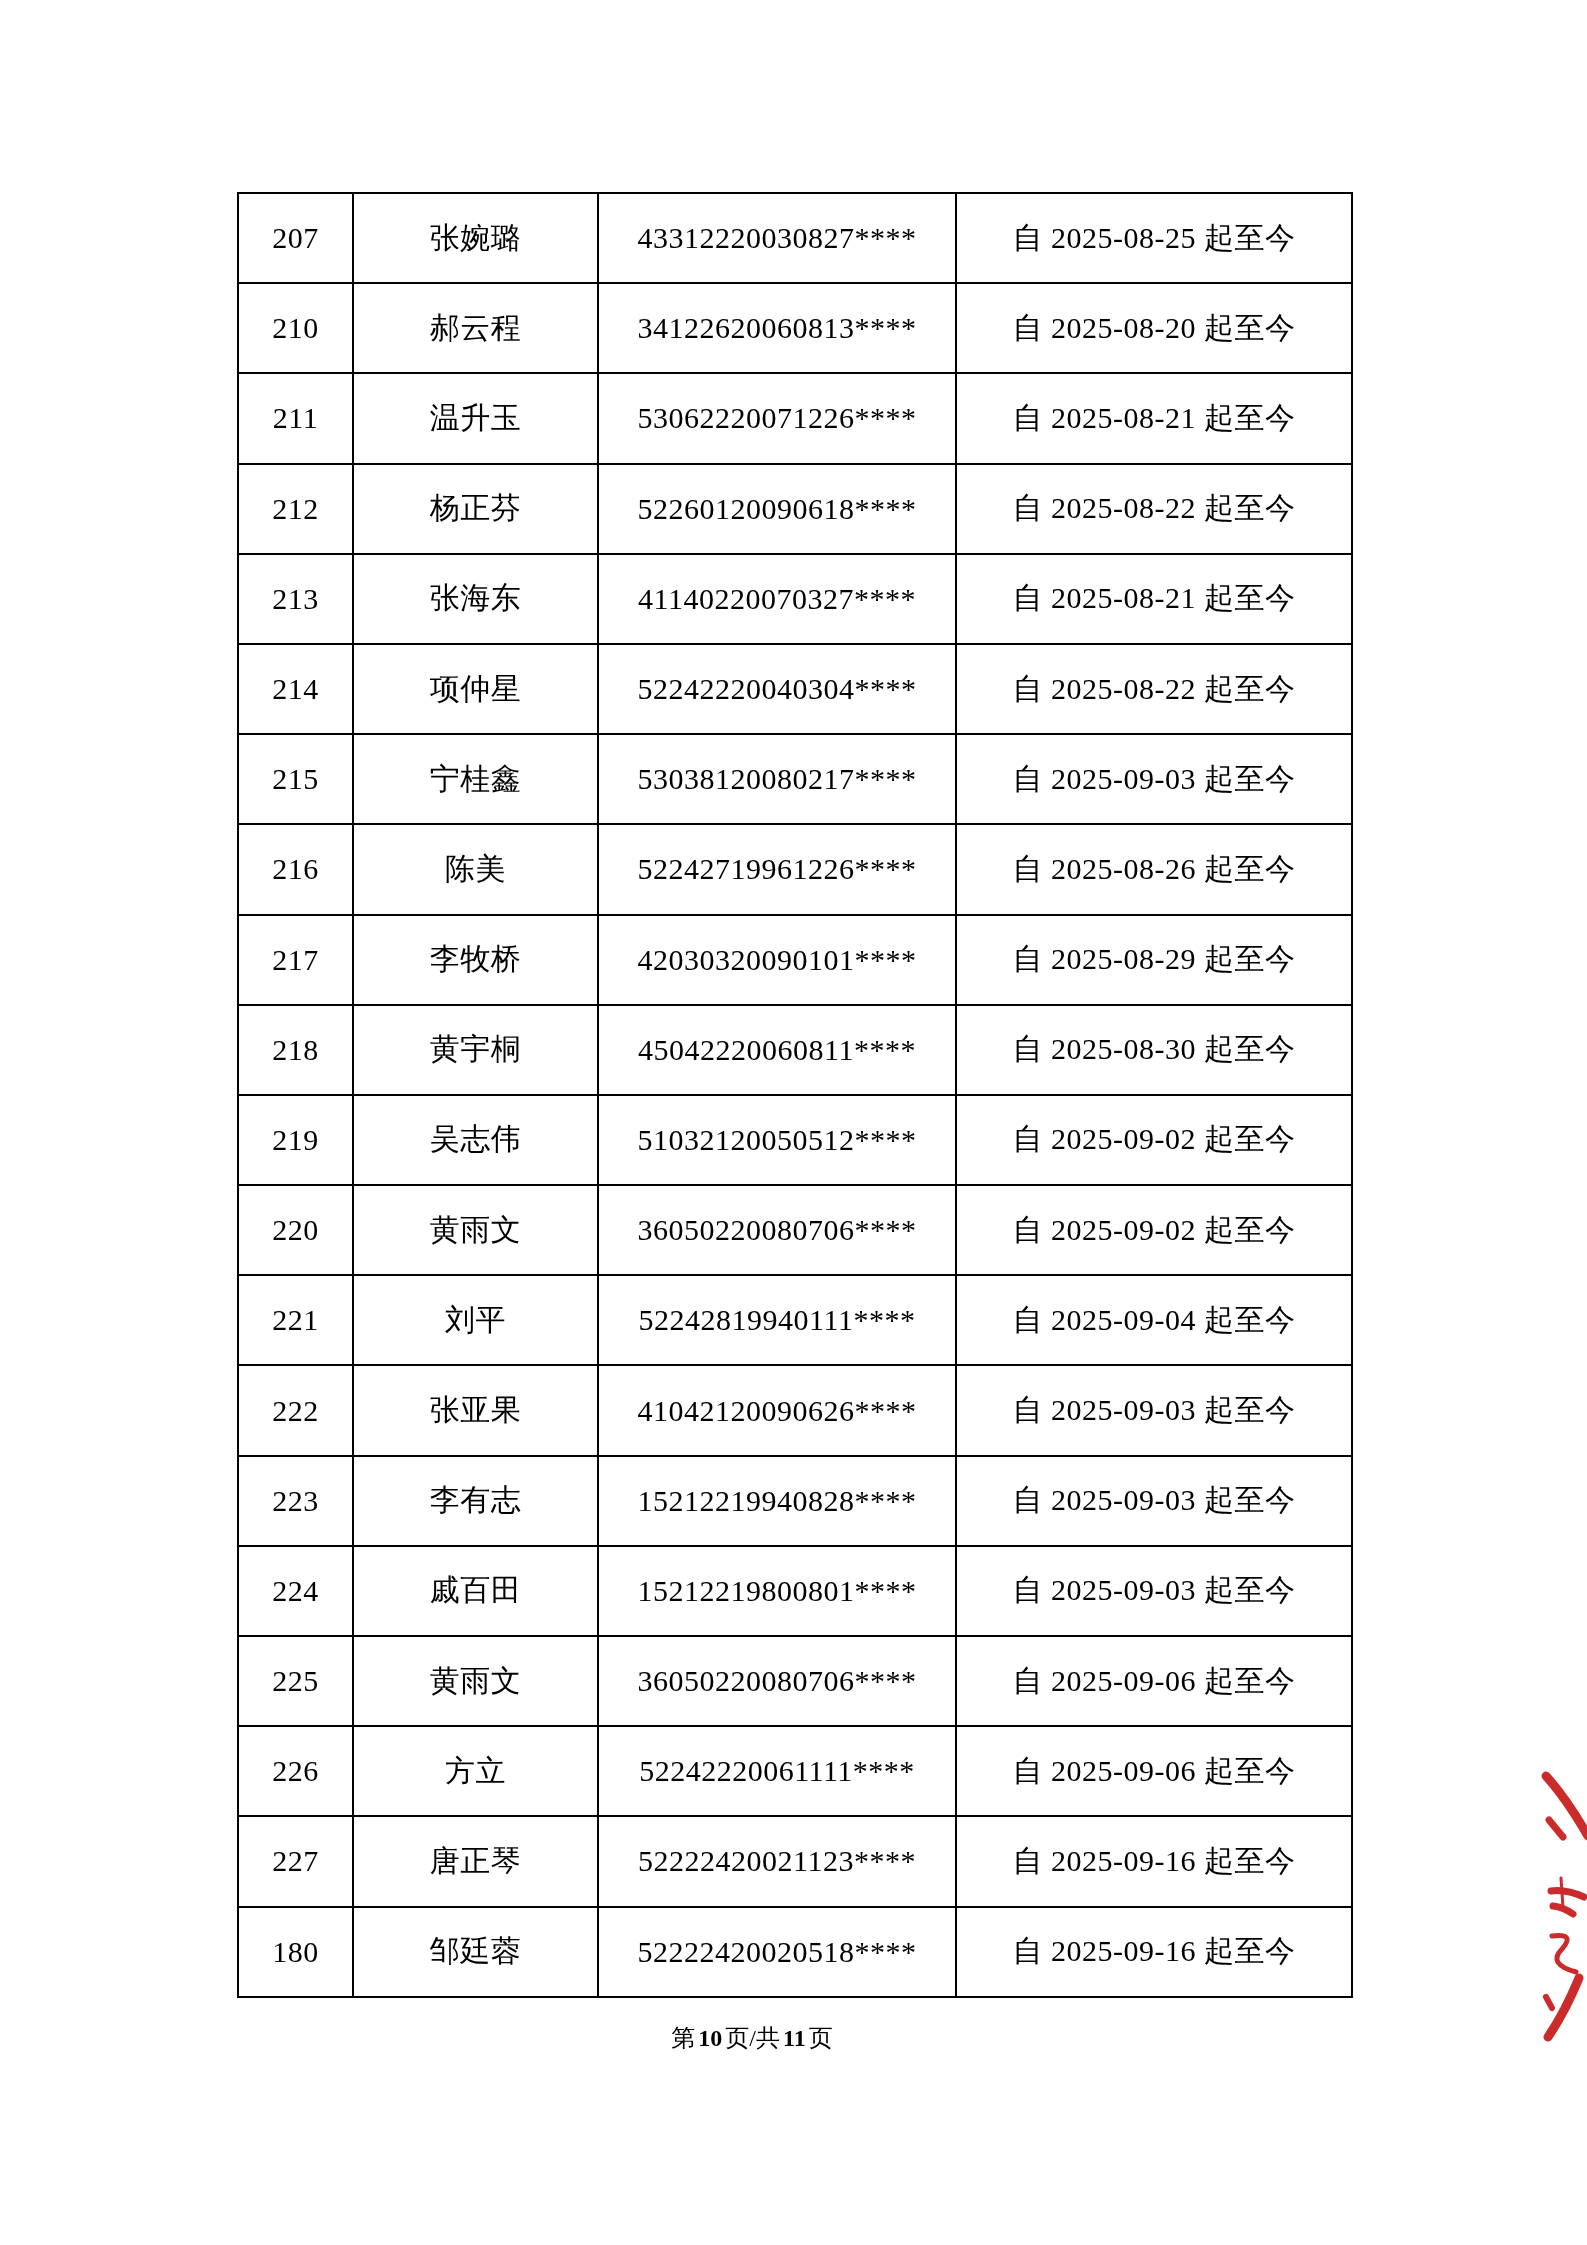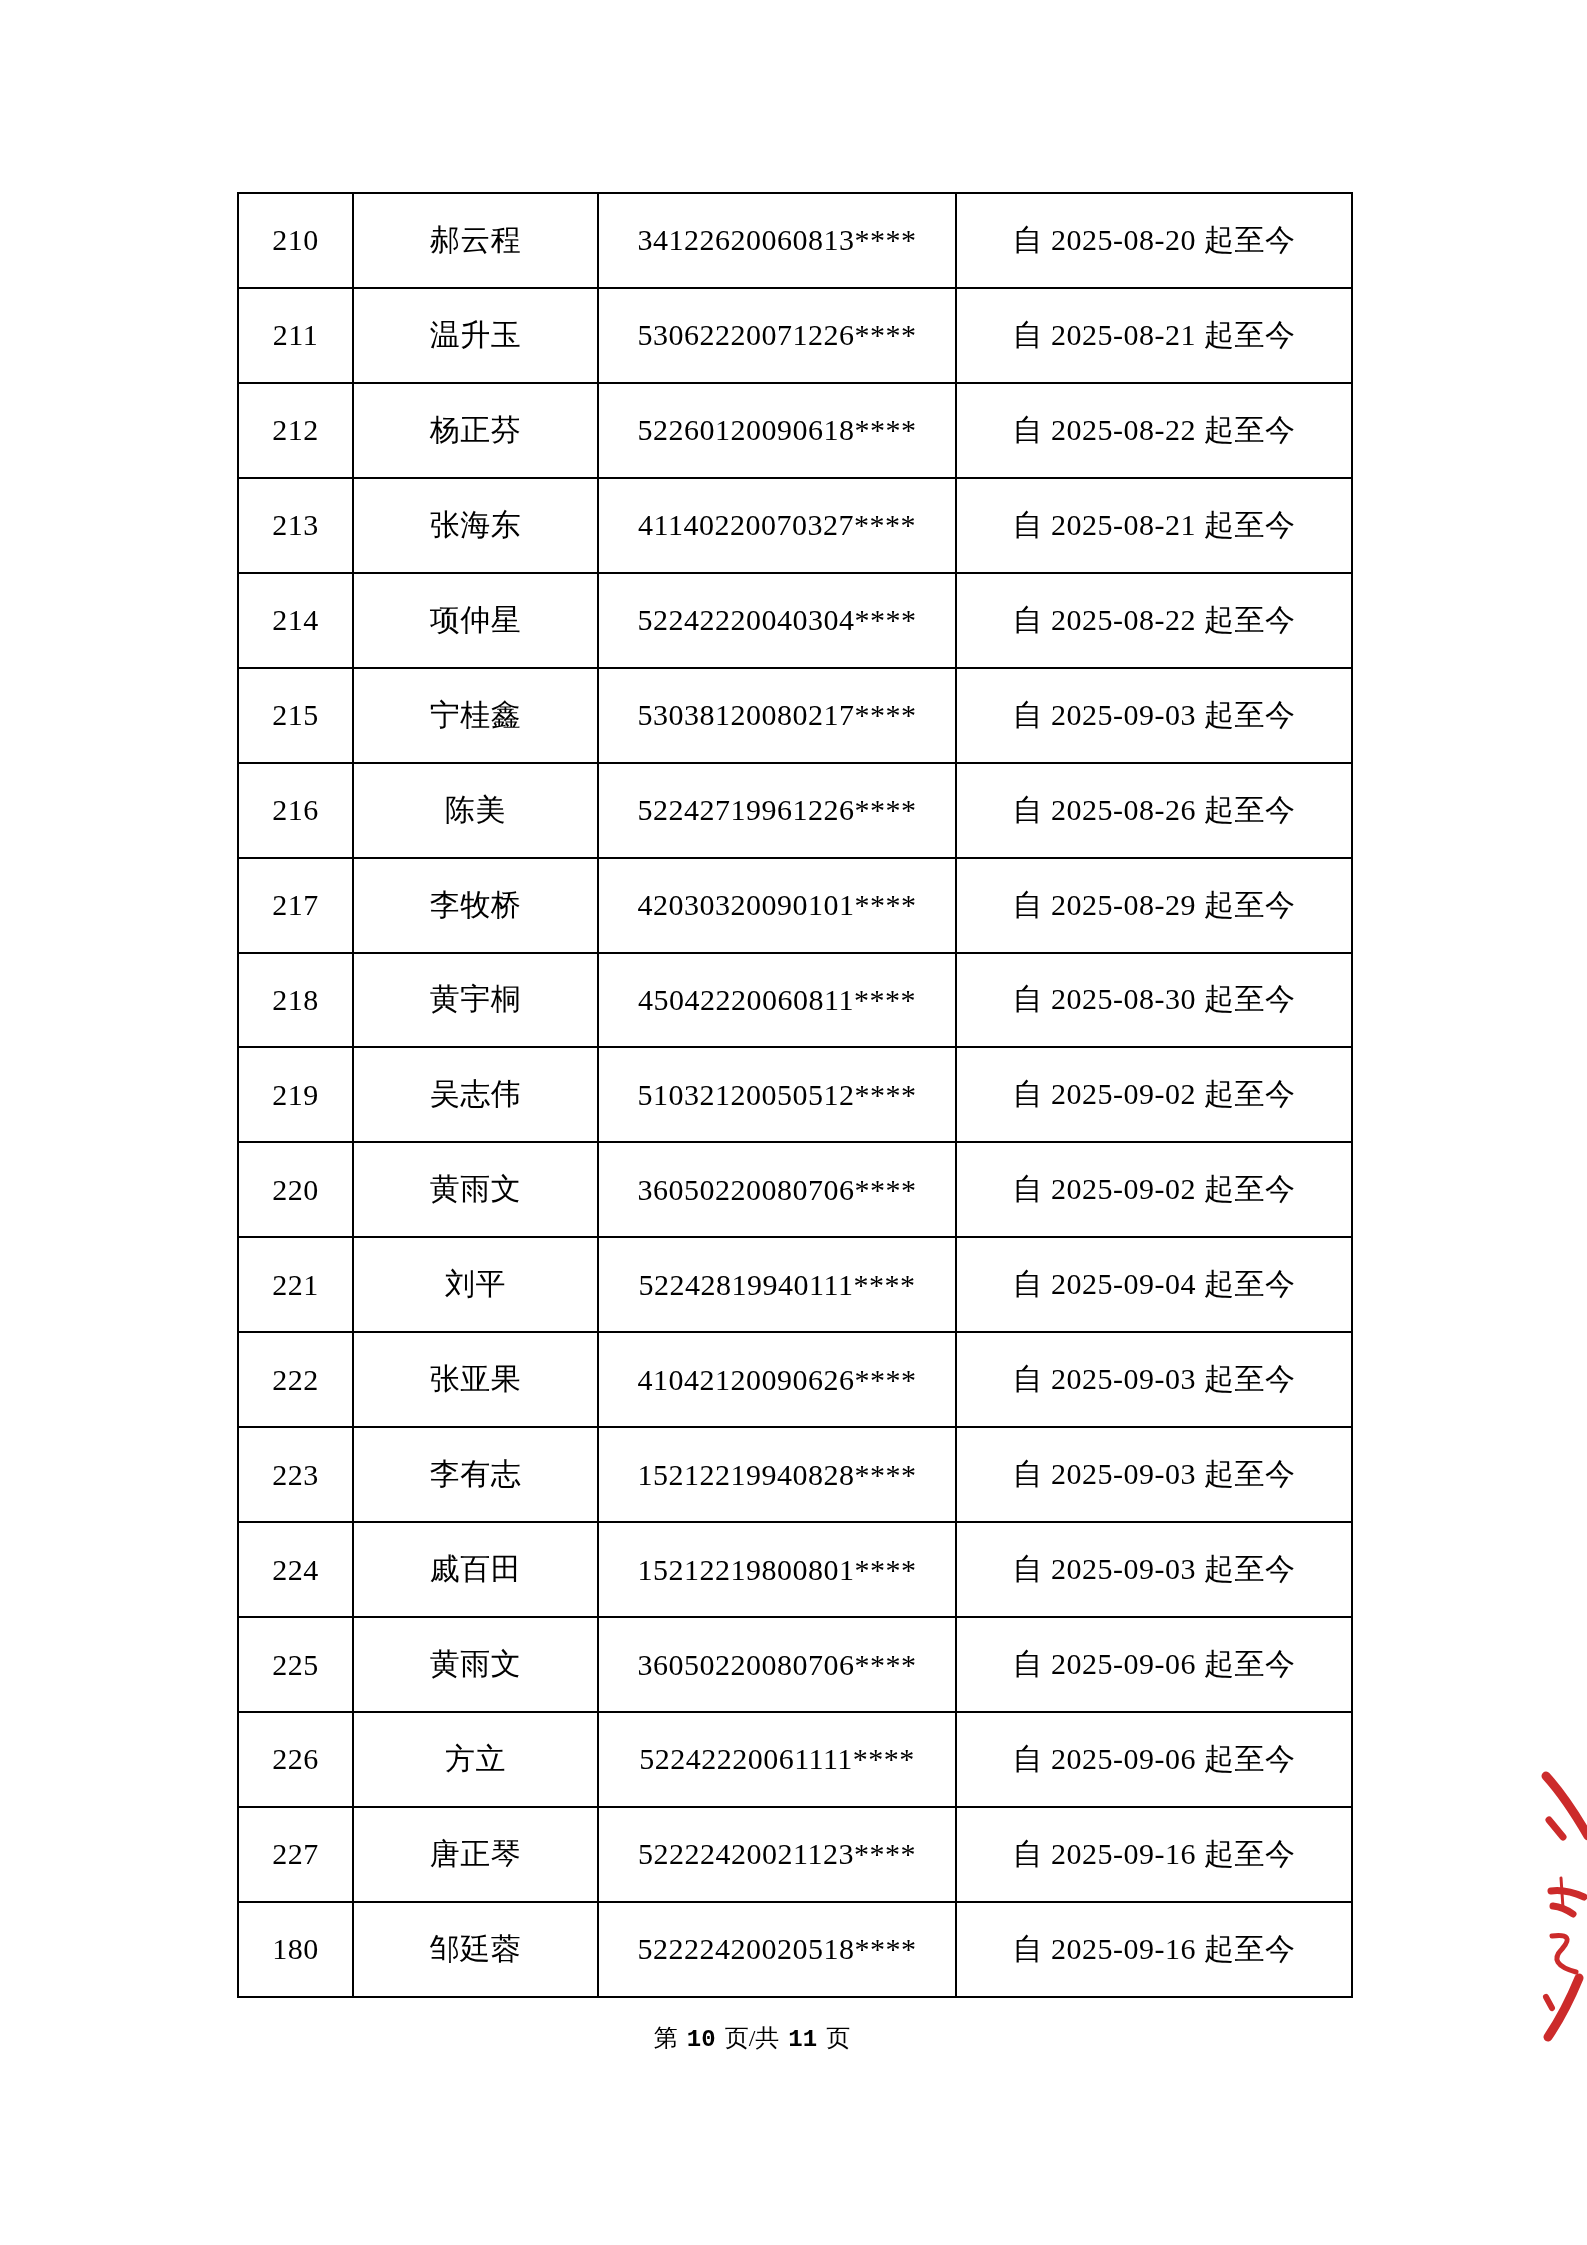--- a/index.html
+++ b/index.html
@@ -41,21 +41,21 @@
     top: 2024px;
     left: 237px;
     width: 1114px;
     text-align: center;
     transform: translateX(-42px);
     font-size: 24px;
     line-height: 28px;
     color: #000000;
     white-space: nowrap;
   }
-  .footer b { margin: 0 9px; font-weight: bold; font-family: Liberation Mono, monospace; }
+  .footer b { margin: 0 3px; font-weight: bold; }
   .redmark {
     position: absolute;
     left: 1500px;
     top: 1750px;
     width: 87px;
     height: 310px;
   }
   .redmark path {
     fill: none;
     stroke: var(--red);
@@ -71,20 +71,26 @@
   <table class="roster">
     <colgroup>
       <col style="width:115px">
       <col style="width:245px">
       <col style="width:358px">
       <col style="width:396px">
     </colgroup>
     <tbody>
 
 
+    <tr>
+      <td>207</td>
+      <td>张婉璐</td>
+      <td>43312220030827****</td>
+      <td>自 2025-08-25 起至今</td>
+    </tr>
 
 
 
     <tr>
       <td>210</td>
       <td>郝云程</td>
       <td>34122620060813****</td>
       <td>自 2025-08-20 起至今</td>
     </tr>
 

